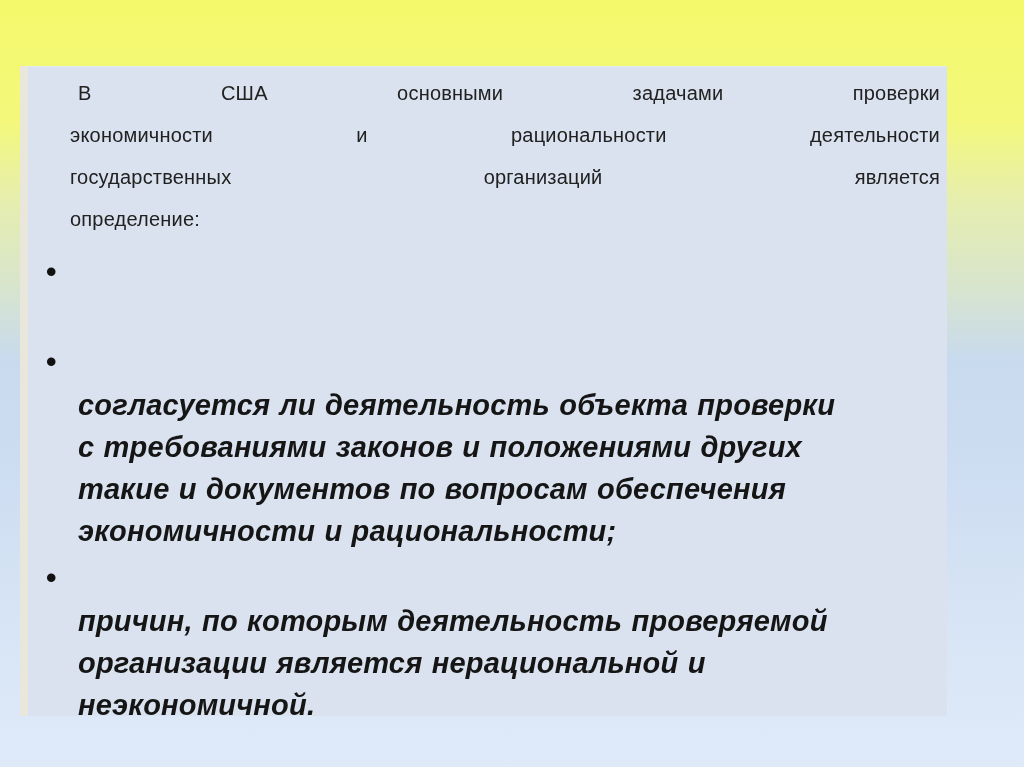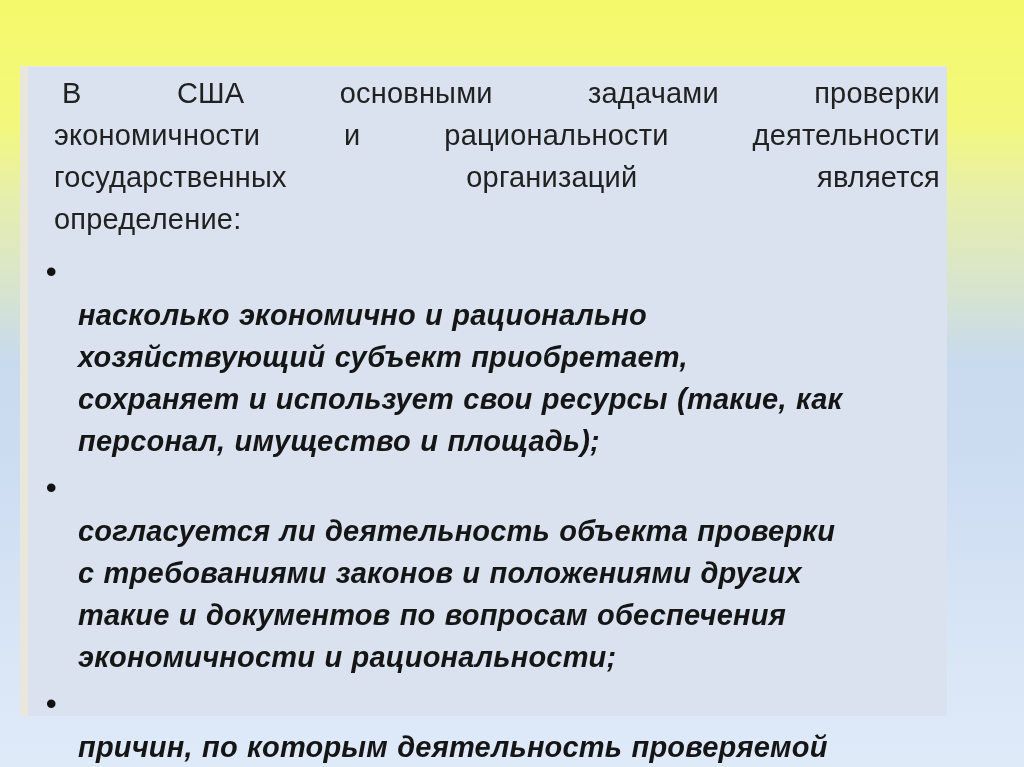--- a/index.html
+++ b/index.html
@@ -32,22 +32,22 @@
     left: 20px;
     top: 66px;
     width: 927px;
     height: 650px;
     box-sizing: border-box;
     background: #d9e2ee;
     border-left: 8px solid #e9e6dc;
     border-top: 1px solid #e3e9f2;
   }
   .intro {
-    margin: 5px 7px 0 26px;
-    font-size: 29px;
+    margin: 5px 7px 0 42px;
+    font-size: 20px;
     line-height: 42px;
     color: #212121;
     white-space: pre-line;
     text-align: justify;
     text-align-last: justify;
     text-indent: 8px;
     letter-spacing: 0.2px;
   }
   .bullet-list {
     margin-top: 12px;
@@ -84,24 +84,21 @@
   <div class="content-box">
 
     <div class="intro">В США основными задачами проверки
 экономичности и рациональности деятельности
 государственных организаций является
 определение:</div>
 
     <div class="bullet-list">
 
       <div class="bullet-item">
-        <span class="bullet-marker">•</span><span>насколько экономично и рационально
-хозяйствующий субъект приобретает,
-сохраняет и использует свои ресурсы (такие, как
-персонал, имущество и площадь);</span>
+        <span class="bullet-marker">•</span>
       </div>
 
       <div class="bullet-item">
         <span class="bullet-marker">•</span><span>согласуется ли деятельность объекта проверки
 с требованиями законов и положениями других
 такие и документов по вопросам обеспечения
 экономичности и рациональности;</span>
       </div>
 
       <div class="bullet-item">

